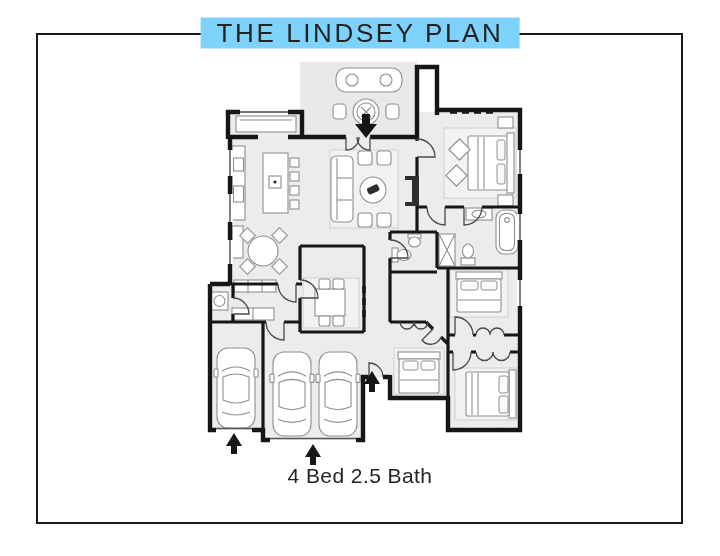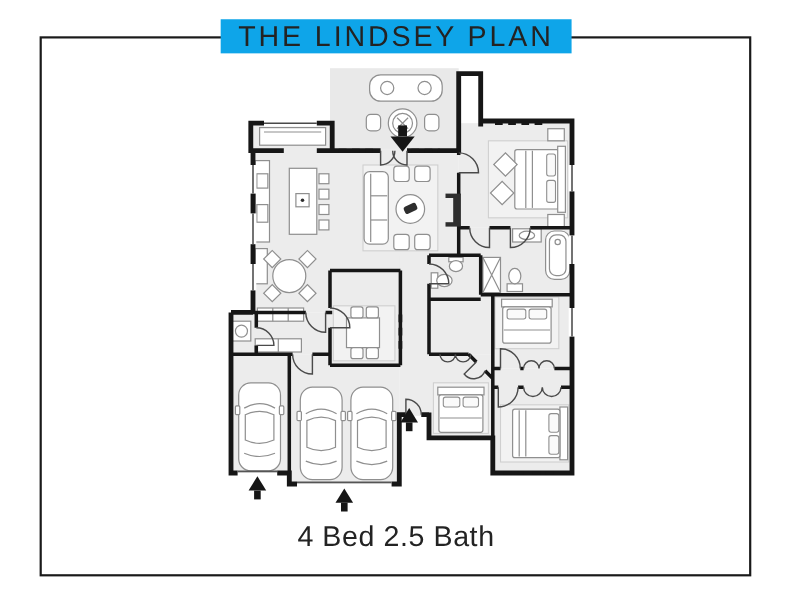--- a/index.html
+++ b/index.html
@@ -1,24 +1,24 @@
 <!DOCTYPE html>
 <html style="--frame: #1a1a1a; --text: #232323; --wall: #161616; --room: #ececec; --patio: #e9e9e9; --furn: #8f8f8f; --rug: #f2f2f2; --door: #4a4a4a; --accent: #2e2e2e;"><head>
 <meta charset="utf-8">
 <style>
   html,body{margin:0;padding:0;background:#fff;}
   .page{position:relative;width:720px;height:556px;background:#fff;overflow:hidden;
         font-family:"Liberation Sans", sans-serif;}
   .frame{position:absolute;left:36px;top:33px;width:647px;height:491px;
          border:2px solid var(--frame,#1a1a1a);box-sizing:border-box;}
   .title{position:absolute;top:33px;left:360px;transform:translate(-50%,-50%);
-         background:#0ea5e9;padding:0 16px;white-space:nowrap;
+         background:#7dd3fc;padding:0 16px;white-space:nowrap;
          font-size:26px;font-weight:500;letter-spacing:0.10em;color:var(--text,#232323);text-align:center;}
-  .footer{position:absolute;left:0;top:472px;width:720px;text-align:center;
-          font-size:26px;font-weight:500;line-height:31px;color:var(--text,#232323);
+  .footer{position:absolute;left:0;top:460px;width:720px;text-align:center;
+          font-size:21px;font-weight:500;line-height:31px;color:var(--text,#232323);
           letter-spacing:0.02em;}
   svg{position:absolute;left:0;top:0;}
   .room{fill:var(--room,#ececec);stroke:none;}
   .patiofill{fill:var(--patio,#e9e9e9);}
   .wall{stroke:var(--wall,#161616);stroke-width:4.4;fill:none;stroke-linecap:butt;}
   .iwall{stroke:var(--wall,#161616);stroke-width:3.2;fill:none;stroke-linecap:butt;}
   .furn{stroke:var(--furn,#8f8f8f);stroke-width:1.1;fill:#ffffff;}
   .furnl{stroke:var(--furn,#8f8f8f);stroke-width:1.1;fill:none;}
   .rug{fill:var(--rug,#f2f2f2);stroke:#cfcfcf;stroke-width:1;}
   .door{stroke:var(--door,#4a4a4a);stroke-width:1.3;fill:none;}

